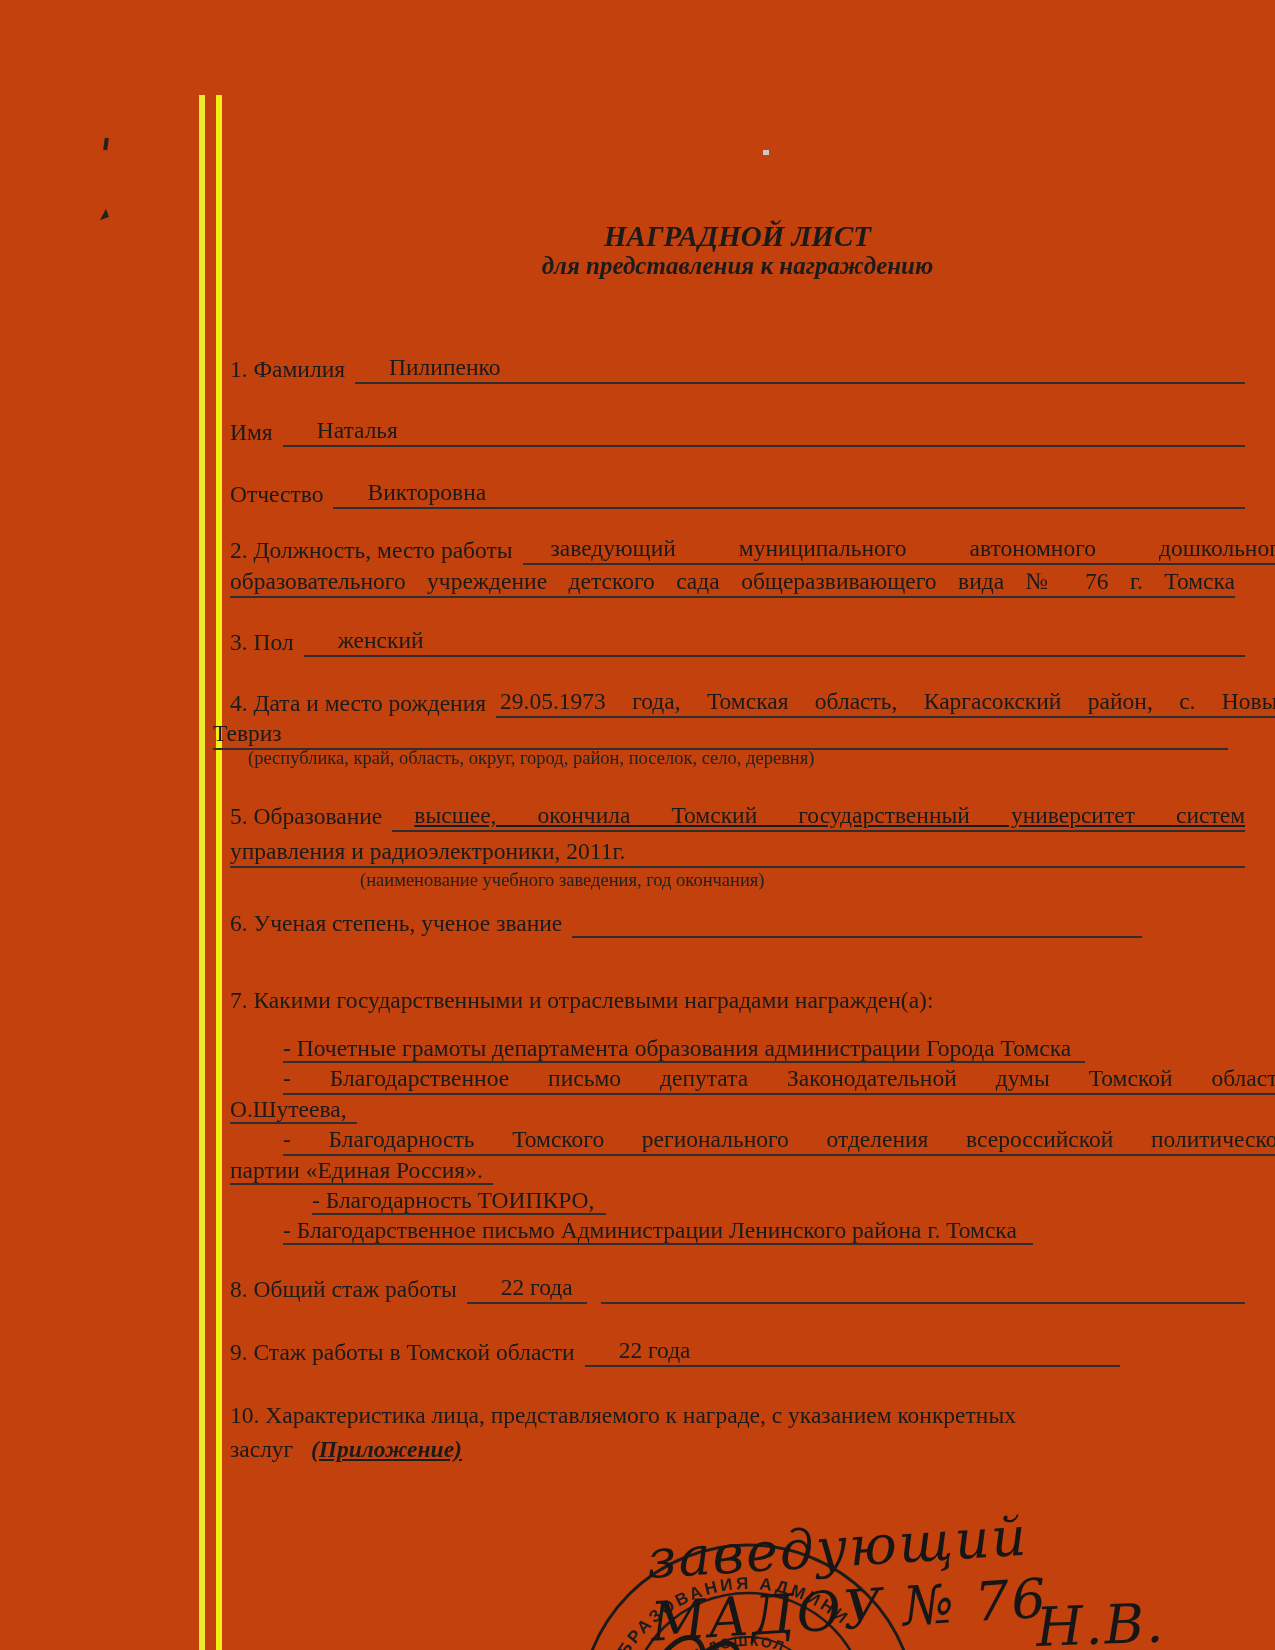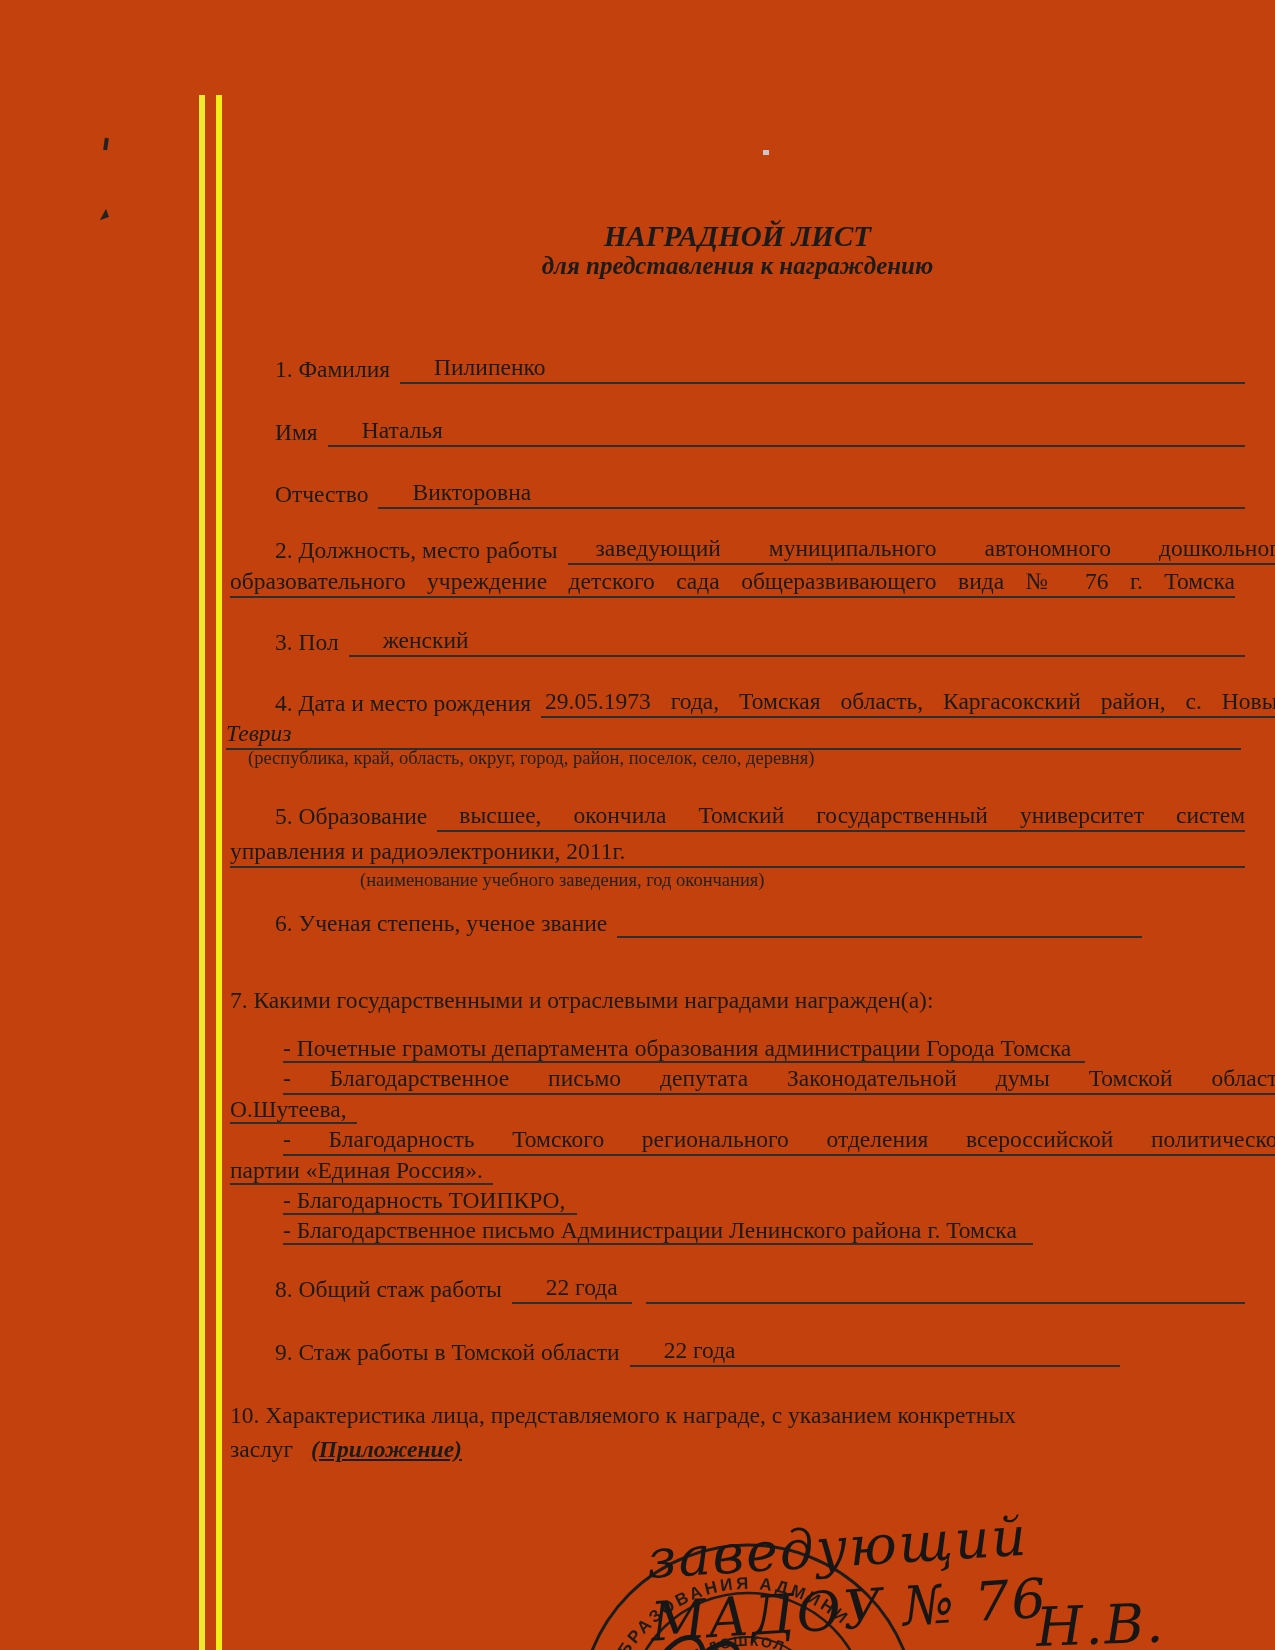--- a/index.html
+++ b/index.html
@@ -2,21 +2,21 @@
 <html lang="ru"><head>
 <meta charset="utf-8">
 <style>
   html,body{margin:0;padding:0;background:#ffffff;}
   .page{position:relative;width:1275px;height:1650px;background:#c2410c;overflow:hidden;
         font-family:"Liberation Serif","DejaVu Serif",serif;color:#1b1b1b;}
   
   .ystripe{position:absolute;top:95px;bottom:0;width:6px;}
   
   .row{position:absolute;display:flex;align-items:flex-end;font-size:23.5px;line-height:1.28;white-space:nowrap;}
-  .lbl{padding-right:10px;white-space:nowrap;margin-left:45px;}
+  .lbl{padding-right:10px;white-space:nowrap;}
   .u{border-bottom:2px solid #2e2e2e;}
   .val{padding:0 14px 0 34px;white-space:nowrap;}
   .fill{flex:1 1 auto;}
   .just{text-align:justify;text-align-last:justify;white-space:normal;}
   .hint{position:absolute;font-size:18.5px;color:#222;}
   .title{position:absolute;left:230px;width:1015px;text-align:center;font-weight:bold;font-style:italic;}
   .award{position:absolute;font-size:23.5px;line-height:1.25;}
   .plain{position:absolute;font-size:23.5px;line-height:1.3;white-space:nowrap;}
   .attach{font-weight:bold;font-style:italic;text-decoration:underline;}
   .hand{position:absolute;font-style:italic;font-size:54px;color:#161616;
@@ -68,29 +68,29 @@
   <div class="row" style="left:230px;top:625px;width:1015px;">
     <span class="lbl">3. Пол</span>
     <span class="val u">женский</span>
     <span class="fill u"></span>
   </div>
 
   <div class="row" style="left:230px;top:686px;width:1060px;">
     <span class="lbl">4. Дата и место рождения</span>
     <span class="fill u just" style="padding-left:4px;">29.05.1973 года, Томская область, Каргасокский район, с. Новый</span>
   </div>
-  <div class="row" style="left:226px;top:718px;width:1015px;font-style:italic;">
+  <div class="row" style="left:213px;top:718px;width:1015px;">
     <span class="u">Тевриз</span>
     <span class="fill u"></span>
   </div>
   <div class="hint" style="left:248px;top:748px;text-align:center;">(республика, край, область, округ, город, район, поселок, село, деревня)</div>
 
   <div class="row" style="left:230px;top:800px;width:1015px;align-items:center;">
     <span class="lbl">5. Образование</span>
-    <span class="fill u just" style="padding-left:22px;">высшее, окончила Томский государственный университет систем</span>
+    <span class="fill u just" style="padding-left:22px;text-decoration:underline;">высшее, окончила Томский государственный университет систем</span>
   </div>
   <div class="row" style="left:230px;top:836px;width:1015px;">
     <span class="u">управления и радиоэлектроники, 2011г.</span>
     <span class="fill u"></span>
   </div>
   <div class="hint" style="left:360px;top:870px;">(наименование учебного заведения, год окончания)</div>
 
   <div class="row" style="left:230px;top:908px;width:912px;">
     <span class="lbl">6. Ученая степень, ученое звание</span>
     <span class="fill u"></span>
@@ -103,21 +103,21 @@
   </div>
   <div class="award u just" style="left:283px;top:1064px;width:1007px;">- Благодарственное письмо депутата Законодательной думы Томской области</div>
   <div class="award" style="left:230px;top:1095px;">
     <span class="u" style="padding-right:10px;">О.Шутеева,</span>
   </div>
   <div class="award u just" style="left:283px;top:1125px;width:1007px;">- Благодарность Томского регионального отделения всероссийской политической</div>
   <div class="award" style="left:230px;top:1156px;">
     <span class="u" style="padding-right:10px;">партии «Единая Россия».</span>
   </div>
   <div class="award" style="left:283px;top:1186px;">
-    <span class="u" style="padding-right:12px;">- Благодарность ТОИПКРО,</span>
+    <span class="u" style="padding-right:12px;margin-left:29px;">- Благодарность ТОИПКРО,</span>
   </div>
   <div class="award" style="left:283px;top:1216px;">
     <span class="u" style="padding-right:16px;">- Благодарственное письмо Администрации Ленинского района г. Томска</span>
   </div>
 
   <div class="row" style="left:230px;top:1272px;width:1015px;">
     <span class="lbl">8. Общий стаж работы</span>
     <span class="val u">22 года</span>
     <span class="fill u" style="margin-left:14px;"></span>
   </div>

